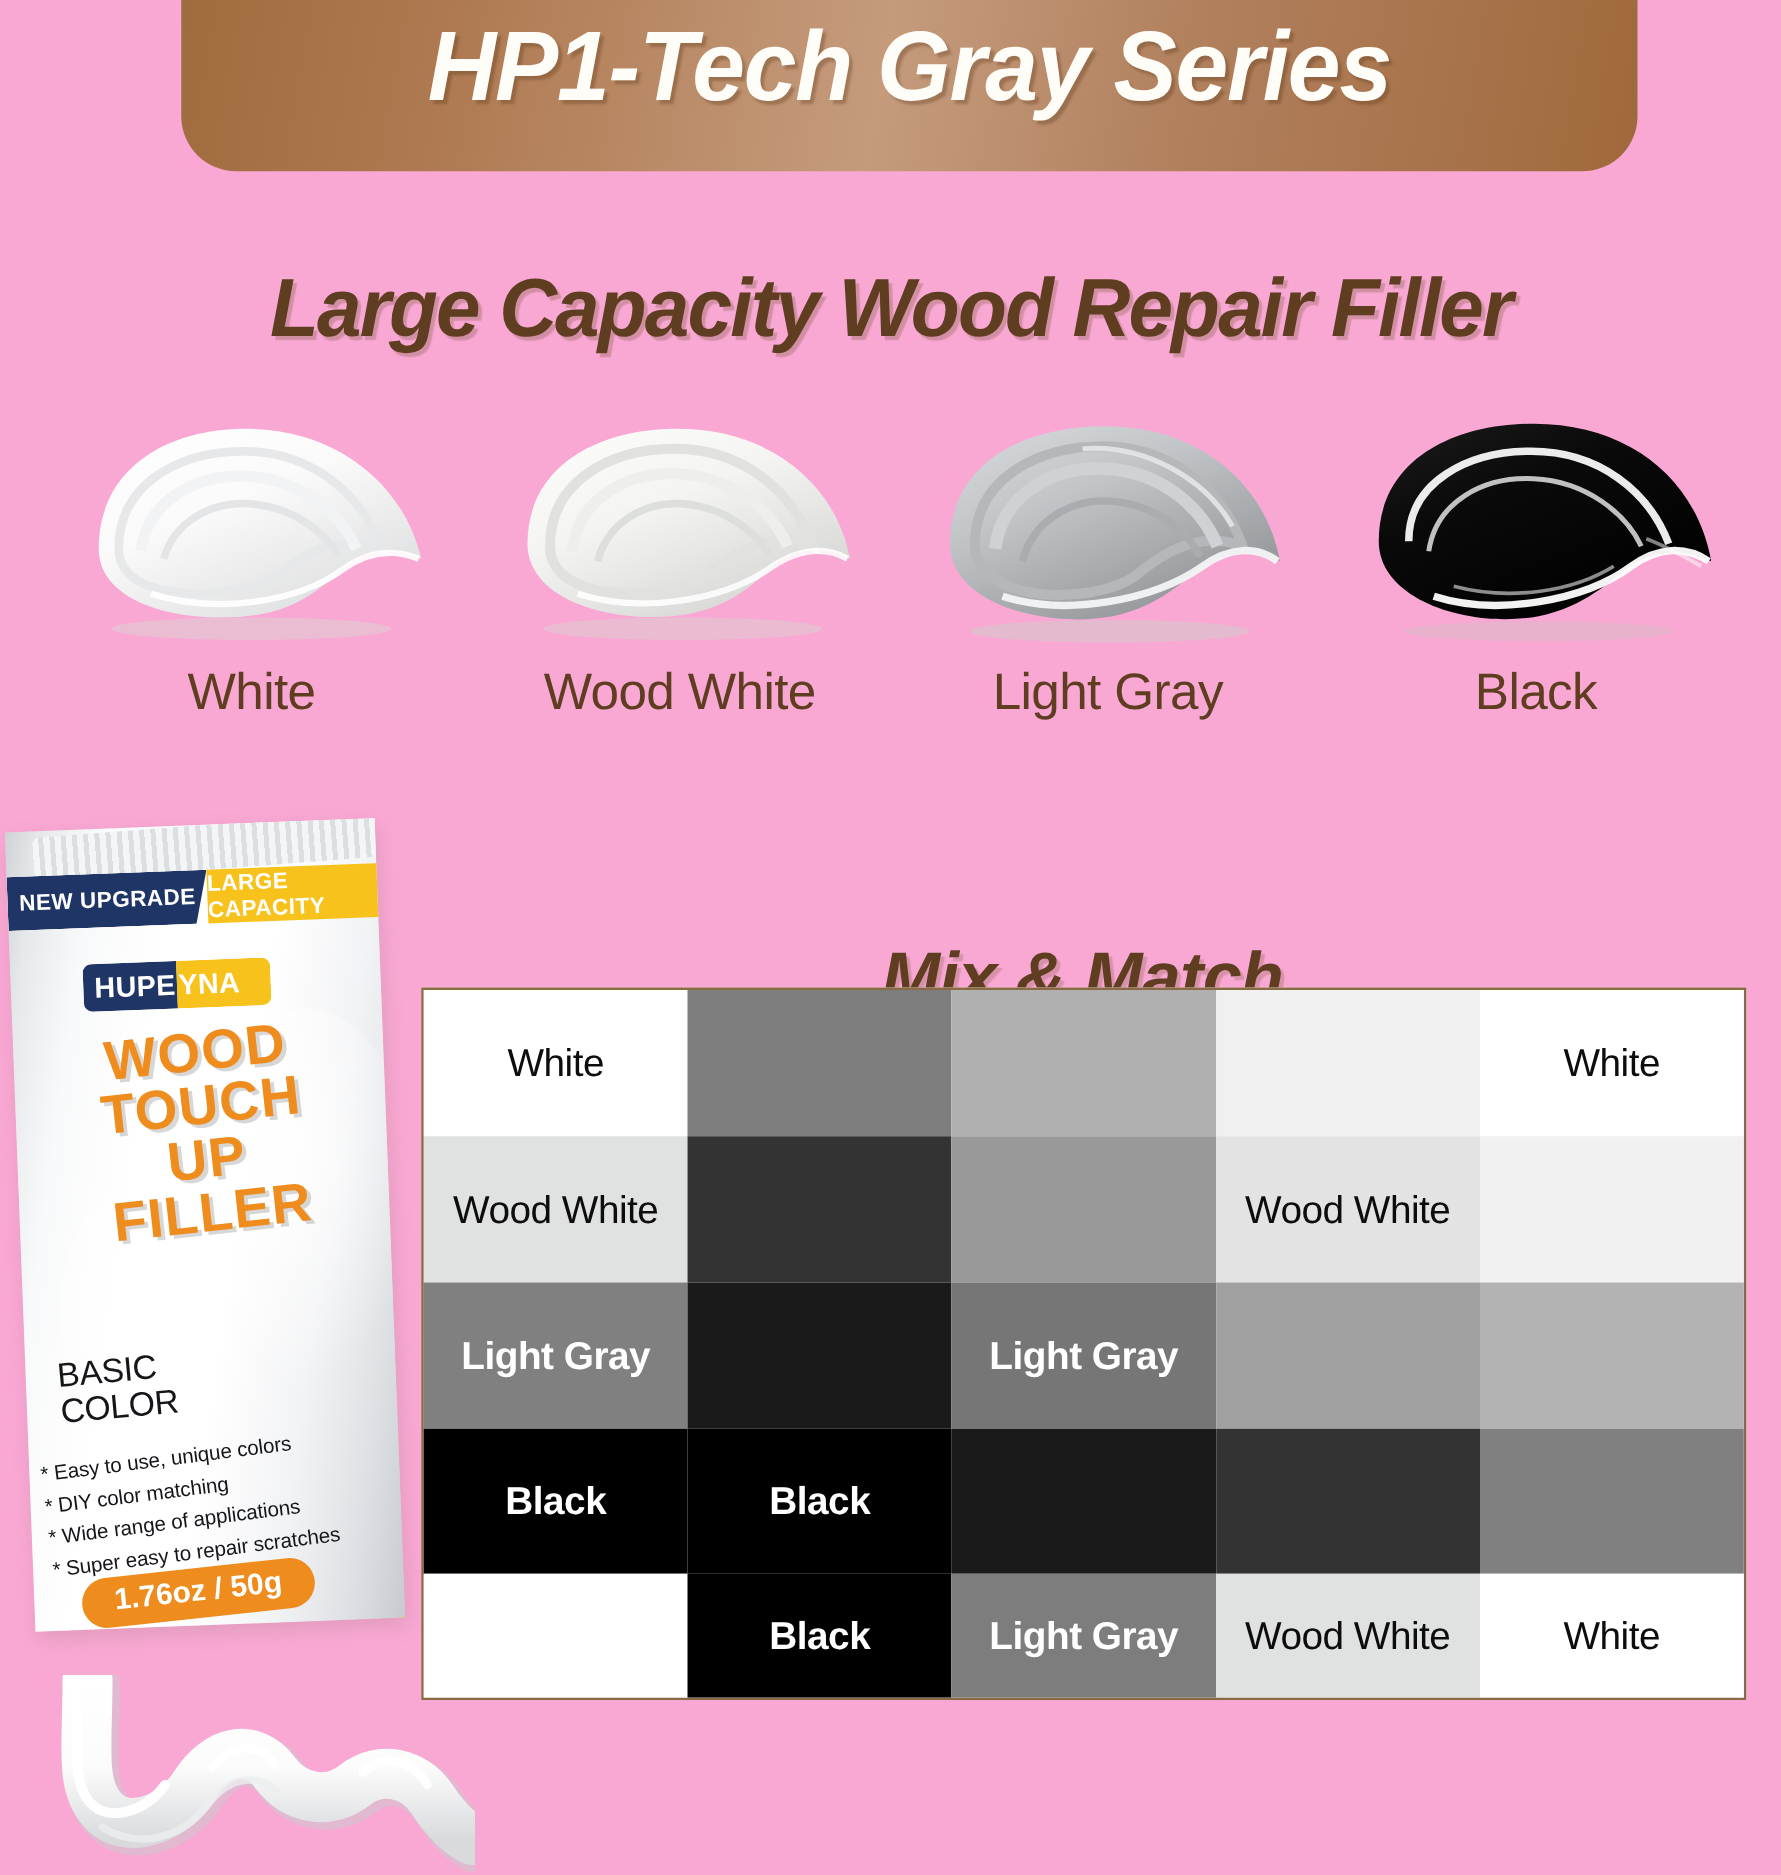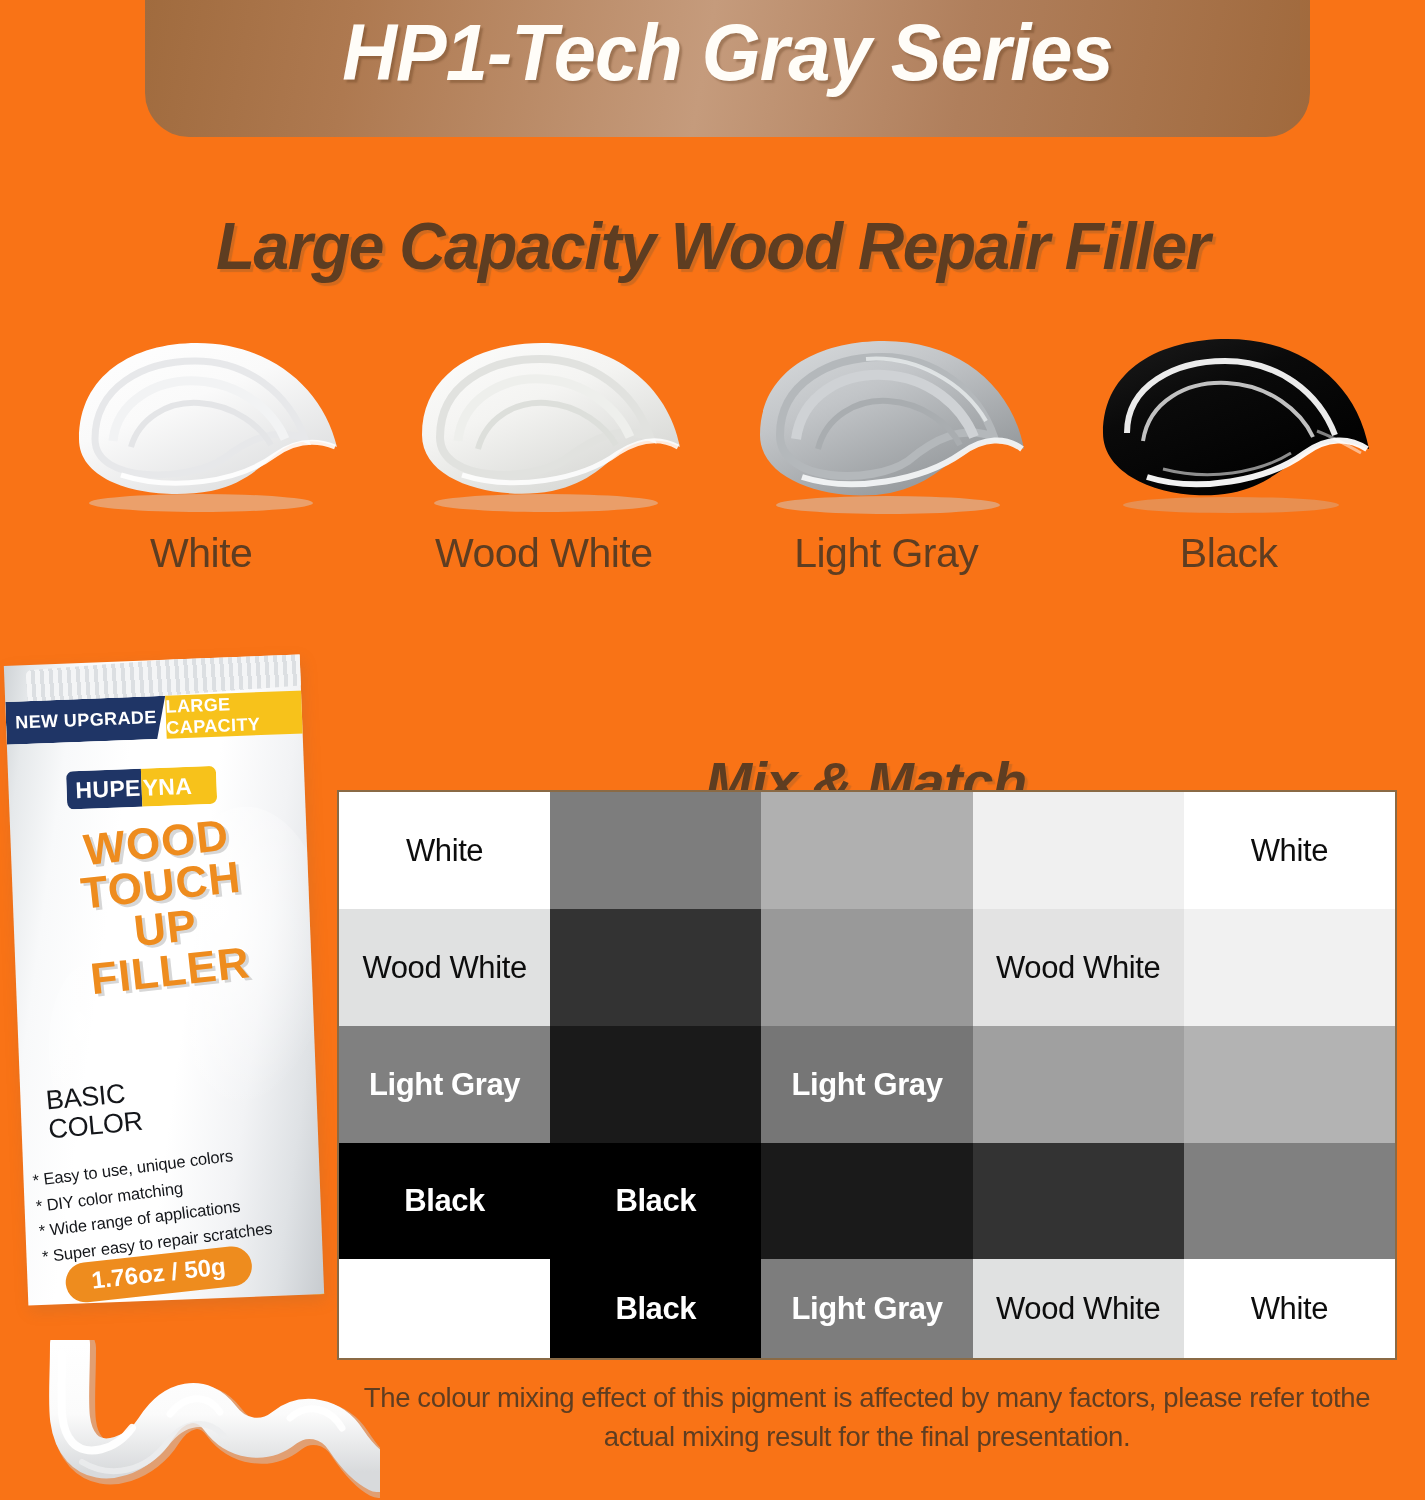--- a/index.html
+++ b/index.html
@@ -2,21 +2,21 @@
 <html><head>
 <meta charset="utf-8">
 <style>
   * { box-sizing: border-box; margin: 0; padding: 0; }
   html, body {
     width: 1425px; height: 1500px;
     background: #fdf8f2;
     font-family: "Liberation Sans", sans-serif;
     overflow: hidden;
   }
-  #page { position: relative; width: 1425px; height: 1500px; background: #f97316; }
+  #page { position: relative; width: 1425px; height: 1500px; background: #f9a8d4; }
 
   
   .banner {
     position: absolute; left: 145px; top: 0; width: 1165px; height: 137px;
     border-radius: 0 0 44px 44px;
     background: linear-gradient(100deg,#a06b3e 0%,#ae7950 18%,#c59b7c 48%,#b07f5c 70%,#a0693c 100%);
     overflow: hidden;
   }
   .banner-title {
     position: absolute; left: 0; right: 0; top: 7px;
@@ -373,15 +373,14 @@
 
       <div class="cell lbl-dark" style="background: rgb(255, 255, 255); color: rgb(13, 13, 13);"></div>
       <div class="cell lbl-light" style="background: rgb(0, 0, 0); color: rgb(255, 255, 255);">Black</div>
       <div class="cell lbl-light" style="background: rgb(125, 125, 125); color: rgb(255, 255, 255);">Light Gray</div>
       <div class="cell lbl-dark" style="background: rgb(224, 225, 225); color: rgb(13, 13, 13);">Wood White</div>
       <div class="cell lbl-dark" style="background: rgb(255, 255, 255); color: rgb(13, 13, 13);">White</div>
 
     </div>
   </div>
 
-  <div class="footer-note">The colour mixing effect of this pigment is affected by many factors, please refer tothe actual mixing result for the final presentation.</div>
 
 </div>
 
 </body></html>

